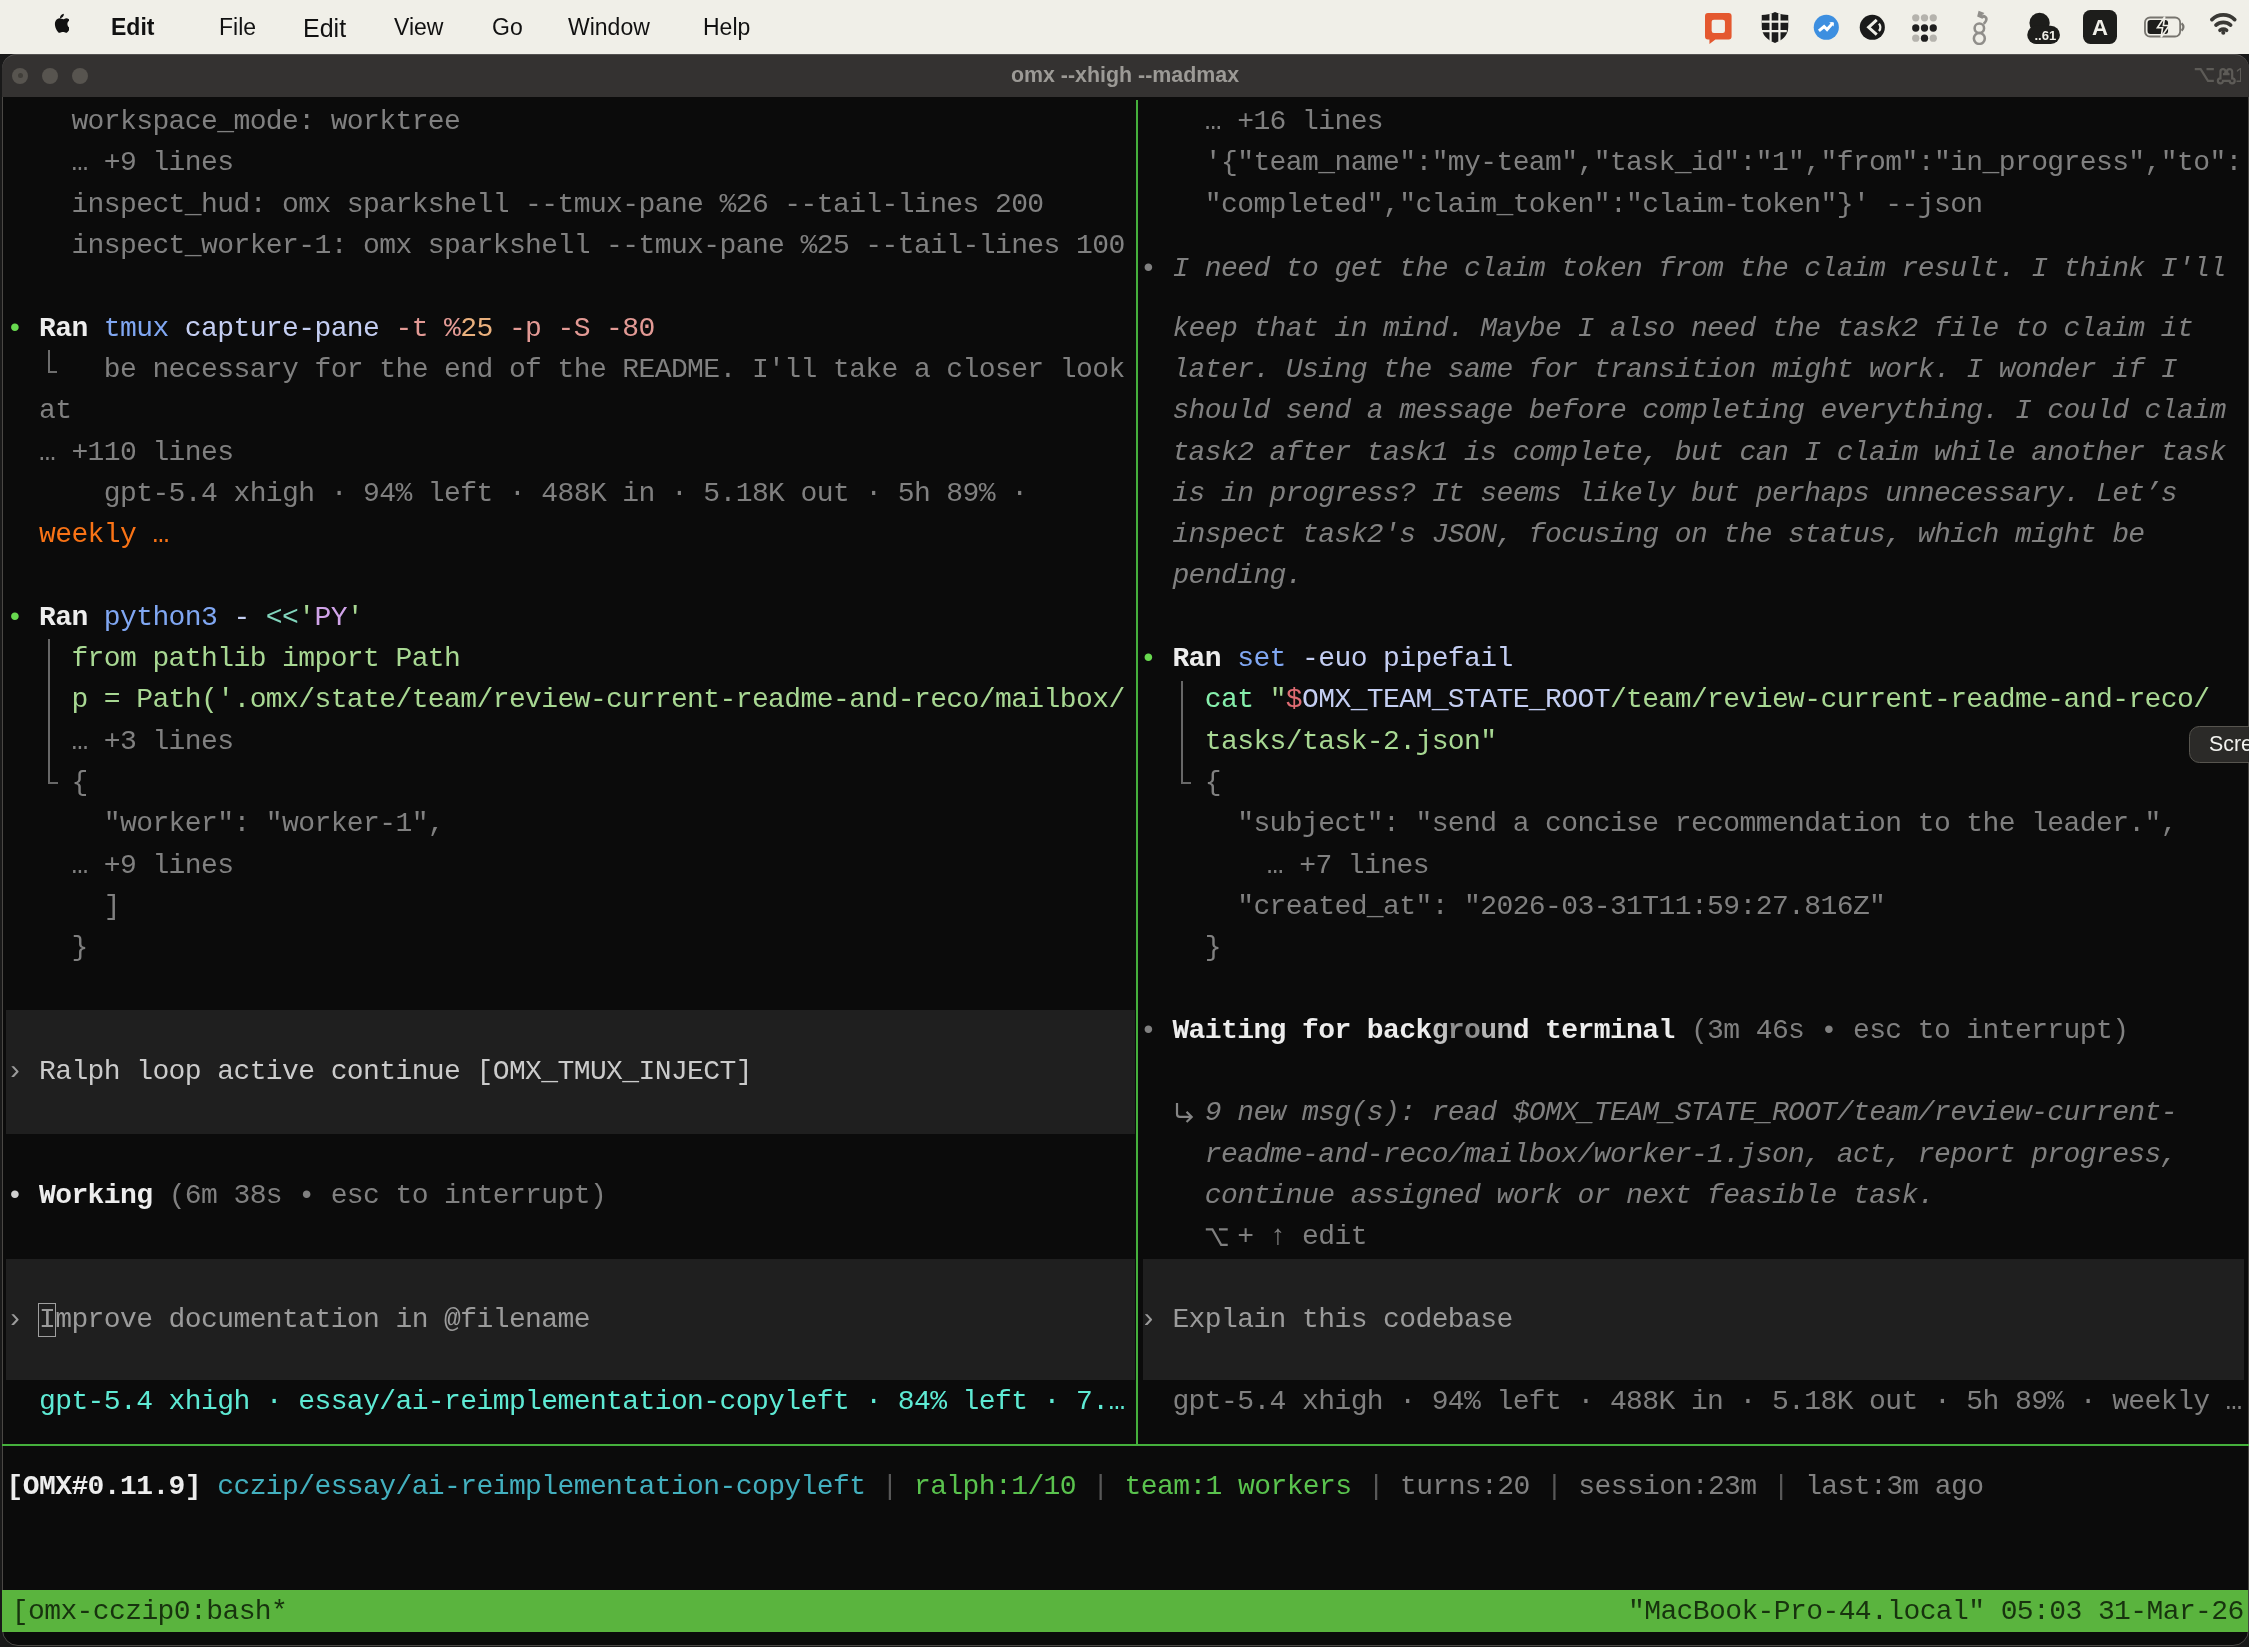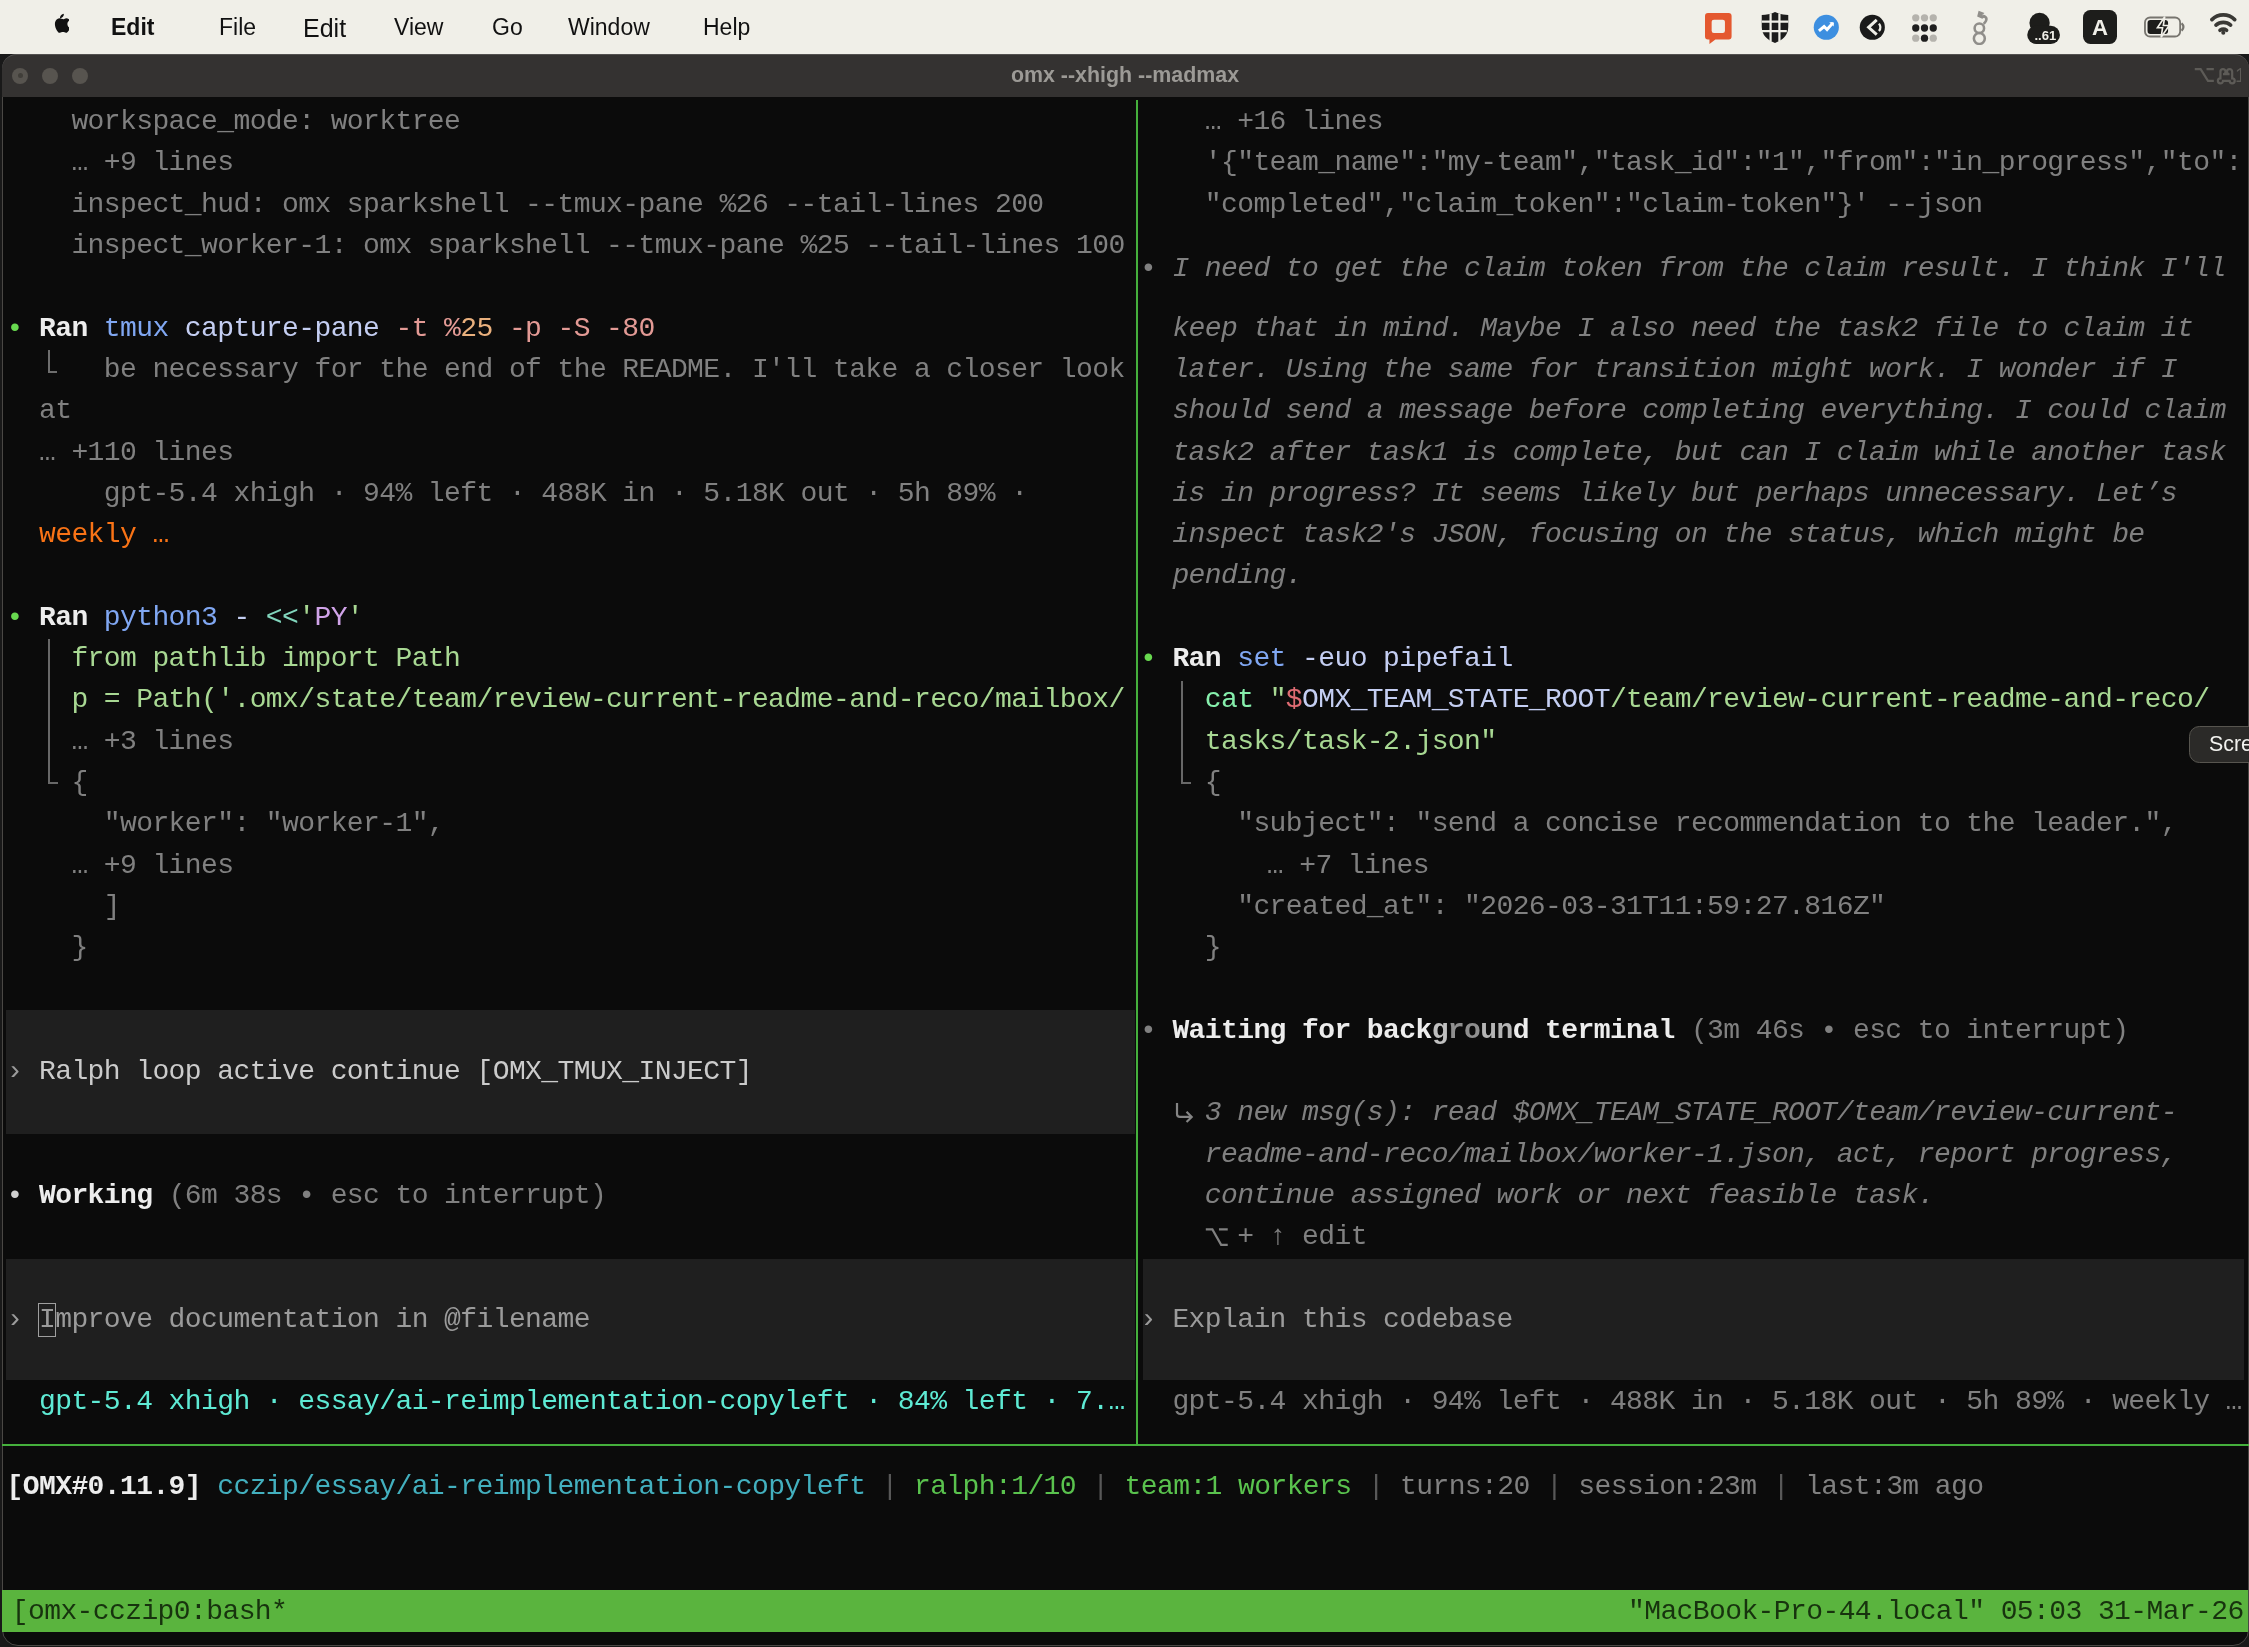--- a/index.html
+++ b/index.html
@@ -142,21 +142,21 @@
 <div class="ln" style="left:1140px;top:555px;">  <span style="color:#808080;font-style:italic;">pending.</span></div>
 <div class="ln" style="left:1140px;top:638px;"><span style="color:#68d94f;">•</span> <span style="color:#ededed;font-weight:bold;">Ran</span> <span style="color:#80a7f2;">set</span> <span style="color:#c4cef2;">-euo pipefail</span></div>
 <div class="ln" style="left:1140px;top:679px;">    <span style="color:#86efac;">cat</span> <span style="color:#a8d893;">"</span><span style="color:#de6b72;">$</span><span style="color:#c4cef2;">OMX_TEAM_STATE_ROOT</span><span style="color:#a8d893;">/team/review-current-readme-and-reco/</span></div>
 <div class="ln" style="left:1140px;top:721px;">    <span style="color:#a8d893;">tasks/task-2.json"</span></div>
 <div class="ln" style="left:1140px;top:762px;"><span style="color:#808080;">    {</span></div>
 <div class="ln" style="left:1140px;top:803px;"><span style="color:#808080;">      "subject": "send a concise recommendation to the leader.",</span></div>
 <div class="ln" style="left:1202px;top:845px;"><span style="color:#808080;">    … +7 lines</span></div>
 <div class="ln" style="left:1140px;top:886px;"><span style="color:#808080;">      "created_at": "2026-03-31T11:59:27.816Z"</span></div>
 <div class="ln" style="left:1140px;top:927px;"><span style="color:#808080;">    }</span></div>
 <div class="ln" style="left:1140px;top:1010px;"><span style="color:#808080;">•</span> <span style="color:#ededed;font-weight:bold;">Waiting for back</span><span style="color:#c0c0c0;font-weight:bold;">g</span><span style="color:#8f8f8f;font-weight:bold;">ro</span><span style="color:#b5b5b5;font-weight:bold;">un</span><span style="color:#ededed;font-weight:bold;">d terminal</span> <span style="color:#808080;">(3m 46s • esc to interrupt)</span></div>
-<div class="ln" style="left:1140px;top:1092px;">    <span style="color:#808080;font-style:italic;">3 new msg(s): read $OMX_TEAM_STATE_ROOT/team/review-current-</span></div>
+<div class="ln" style="left:1140px;top:1092px;">    <span style="color:#808080;font-style:italic;">9 new msg(s): read $OMX_TEAM_STATE_ROOT/team/review-current-</span></div>
 <div class="ln" style="left:1140px;top:1134px;">    <span style="color:#808080;font-style:italic;">readme-and-reco/mailbox/worker-1.json, act, report progress,</span></div>
 <div class="ln" style="left:1140px;top:1175px;">    <span style="color:#808080;font-style:italic;">continue assigned work or next feasible task.</span></div>
 <div class="ln" style="left:1140px;top:1216px;">    <span style="color:#808080;">  + ↑ edit</span></div>
 <div class="ln" style="left:1140px;top:1299px;"><span style="color:#9b9b9b;">›</span> <span style="color:#9b9b9b;">Explain this codebase</span></div>
 <div class="ln" style="left:1140px;top:1381px;"><span style="color:#808080;">  gpt-5.4 xhigh · 94% left · 488K in · 5.18K out · 5h 89% · weekly …</span></div>
 <svg class="abs" style="left:1174px;top:1103px;z-index:6;" width="20.7" height="22" viewBox="0 0 28 30">
 <path d="M4 0 V15 a4 4 0 0 0 4 4 H22" stroke="#858585" stroke-width="3" fill="none"></path>
 <path d="M17 12 L24 19 L17 26" stroke="#858585" stroke-width="3" fill="none"></path>
   </svg>
 <svg class="abs" style="left:1205px;top:1228px;z-index:6;" width="25" height="19" viewBox="0 0 34 26">

